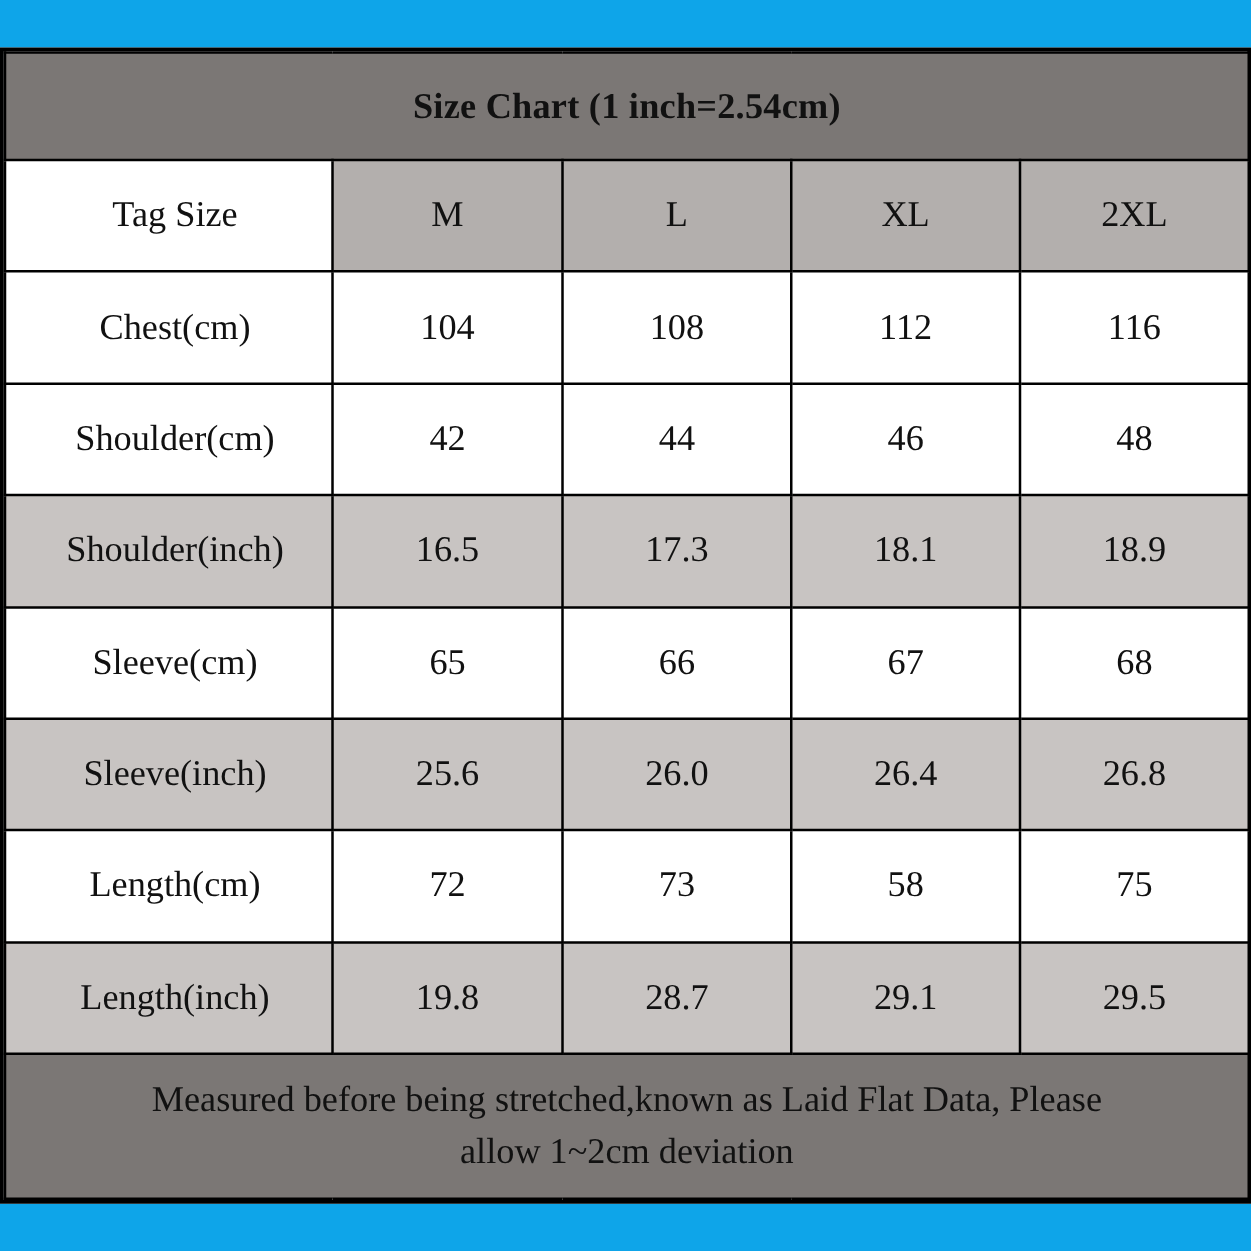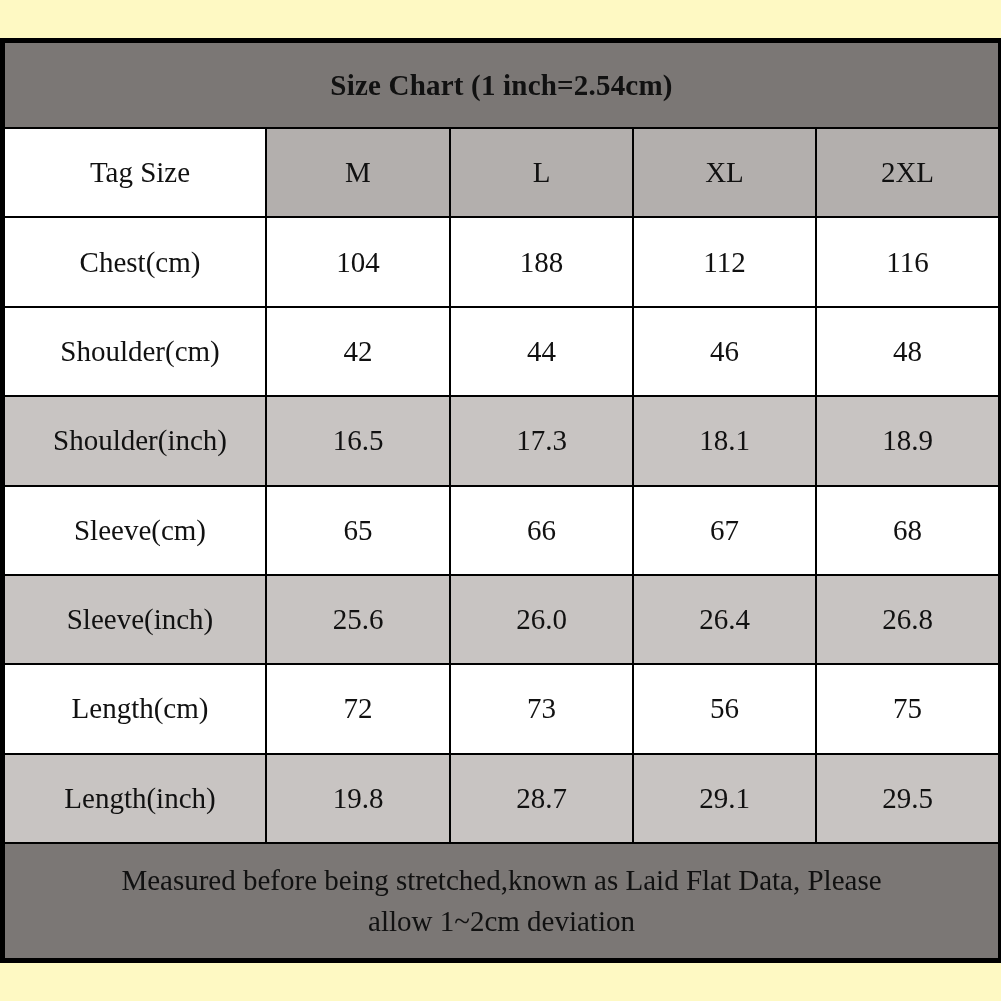--- a/index.html
+++ b/index.html
@@ -4,21 +4,21 @@
 <style>
   html, body {
     margin: 0;
     padding: 0;
     background: #ffffff;
   }
   #page {
     width: 1001px;
     height: 1001px;
     position: relative;
-    background: #fef9c3;
+    background: #0ea5e9;
     font-family: "Liberation Serif", serif;
     box-sizing: border-box;
     padding-left: 45px;
   }
   .chart-wrap {
     position: absolute;
     left: 0px;
     top: 38px;
     width: 1001px;
     height: 925px;
@@ -107,21 +107,21 @@
           <td class="hdr-label">Tag Size</td>
           <td class="hdr-size">M</td>
           <td class="hdr-size">L</td>
           <td class="hdr-size">XL</td>
           <td class="hdr-size">2XL</td>
         </tr>
 
         <tr class="even">
           <td class="row-label">Chest(cm)</td>
           <td>104</td>
-          <td>188</td>
+          <td>108</td>
           <td>112</td>
           <td>116</td>
         </tr>
 
 
         <tr class="even">
           <td class="row-label">Shoulder(cm)</td>
           <td>42</td>
           <td>44</td>
           <td>46</td>
@@ -149,21 +149,21 @@
           <td>25.6</td>
           <td>26.0</td>
           <td>26.4</td>
           <td>26.8</td>
         </tr>
 
         <tr class="even">
           <td class="row-label">Length(cm)</td>
           <td>72</td>
           <td>73</td>
-          <td>56</td>
+          <td>58</td>
           <td>75</td>
         </tr>
 
         <tr class="odd">
           <td class="row-label">Length(inch)</td>
           <td>19.8</td>
           <td>28.7</td>
           <td>29.1</td>
           <td>29.5</td>
         </tr>

